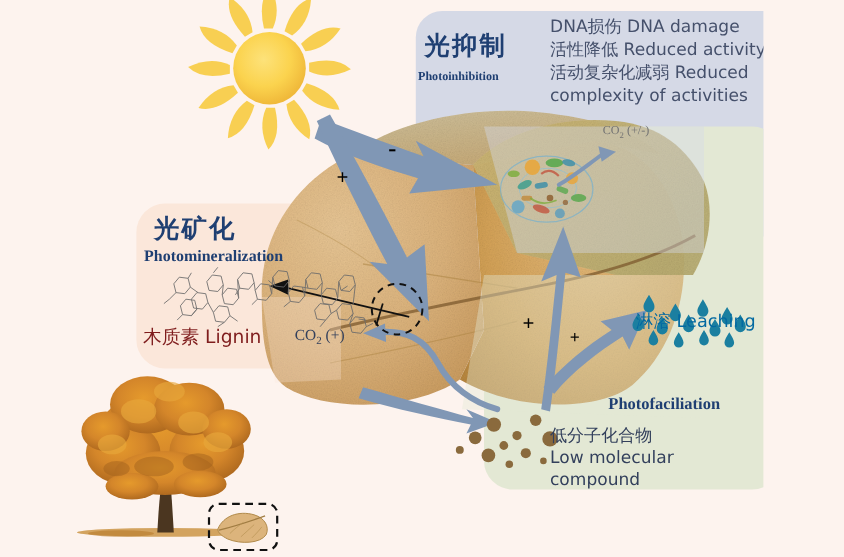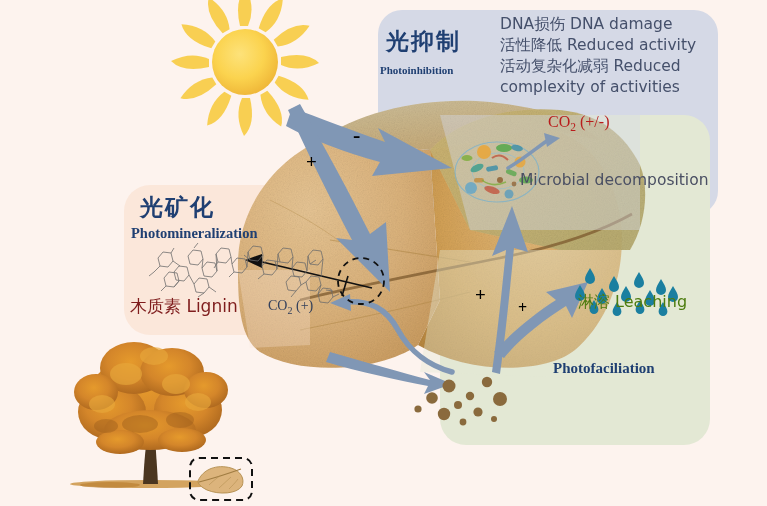--- a/index.html
+++ b/index.html
@@ -2,21 +2,21 @@
 <html><head>
 <meta charset="utf-8">
 <style>
   html,body{margin:0;padding:0;}
   body{
     width:767px;height:506px;
     background:#fdf3ee;
     font-family:"Liberation Serif", serif;
     overflow:hidden;
   }
-  #stage{position:relative;width:767px;height:506px;overflow:hidden;background:#fdf3ee;}
+  #stage{position:relative;width:694px;height:506px;overflow:hidden;background:#fdf3ee;}
   .abs{position:absolute;}
 
   
   .panel{position:absolute;border-radius:22px;}
   #panel-inhibition{
     left:378px;top:10px;width:340px;height:205px;
     background:#d5d9e6;border-radius:24px;
   }
   #panel-facilitation{
     left:440px;top:115px;width:270px;height:330px;
@@ -42,29 +42,29 @@
   #inh-lines{left:500px;top:14px;width:212px;font-size:15.5px;line-height:21px;color:#45506b;}
   #inh-lines span{display:block;}
   .mix{font-family:"DejaVu Sans","Liberation Serif",sans-serif;}
 
   #pm-zh{left:140px;top:192px;font-size:23px;}
   #pm-en{left:131px;top:225px;font-size:14.5px;}
   #pm-lignin{left:130px;top:295px;font-size:17px;color:#7f1d1d;}
 
   #pf-zh{left:560px;top:322px;font-size:24px;}
   #pf-en{left:553px;top:360px;font-size:15px;}
-  #pf-leach{left:578px;top:292px;font-size:16px;color:#4d7c0f;}
+  #pf-leach{left:578px;top:282px;font-size:16px;color:#0369a1;}
   #pf-low{left:500px;top:386px;font-size:15.5px;color:#33405c;line-height:20px;}
   #pf-low span{display:block;}
 
   #md-txt{left:520px;top:170px;font-size:15.5px;color:#4a4f63;line-height:20px;}
   #md-txt span{display:block;}
 
   #co2-pm{left:268px;top:298px;font-size:14px;color:#33405c;}
-  #co2-md{left:548px;top:113px;font-size:16px;color:#b91c1c;}
+  #co2-md{left:548px;top:113px;font-size:11px;color:#737373;}
   sub{font-size:.72em;}
 
   .plusminus{
     position:absolute;color:#000;font-family:"Liberation Serif",serif;
     font-weight:700;font-size:19px;line-height:1;
   }
   #sign-minus{left:353px;top:124px;font-size:22px;}
   #sign-plus1{left:306px;top:152px;}
   #sign-plus2{left:475px;top:285px;}
   #sign-plus3{left:518px;top:300px;font-size:16px;}
@@ -400,24 +400,27 @@
 
   <div class="abs" id="co2-pm">
     <span>CO</span><sub>2</sub><span> (+)</span>
   </div>
 
   <div class="abs" id="co2-md">
     <span>CO</span><sub>2</sub><span> (+/-)</span>
   </div>
 
   <div class="abs mix" id="md-txt">
-    <span>Microbial decomposition</span>
   </div>
 
   <div class="abs mix" id="pf-leach">淋溶 Leaching</div>
   <div class="abs en-title" id="pf-en">Photofaciliation</div>
+  <div class="abs mix" id="pf-low">
+    <span>低分子化合物</span>
+    <span>Low molecular compound</span>
+  </div>
 
   <div class="plusminus" id="sign-minus">-</div>
   <div class="plusminus" id="sign-plus1">+</div>
   <div class="plusminus" id="sign-plus2">+</div>
   <div class="plusminus" id="sign-plus3">+</div>
 
 </div>
 
 </body></html>

